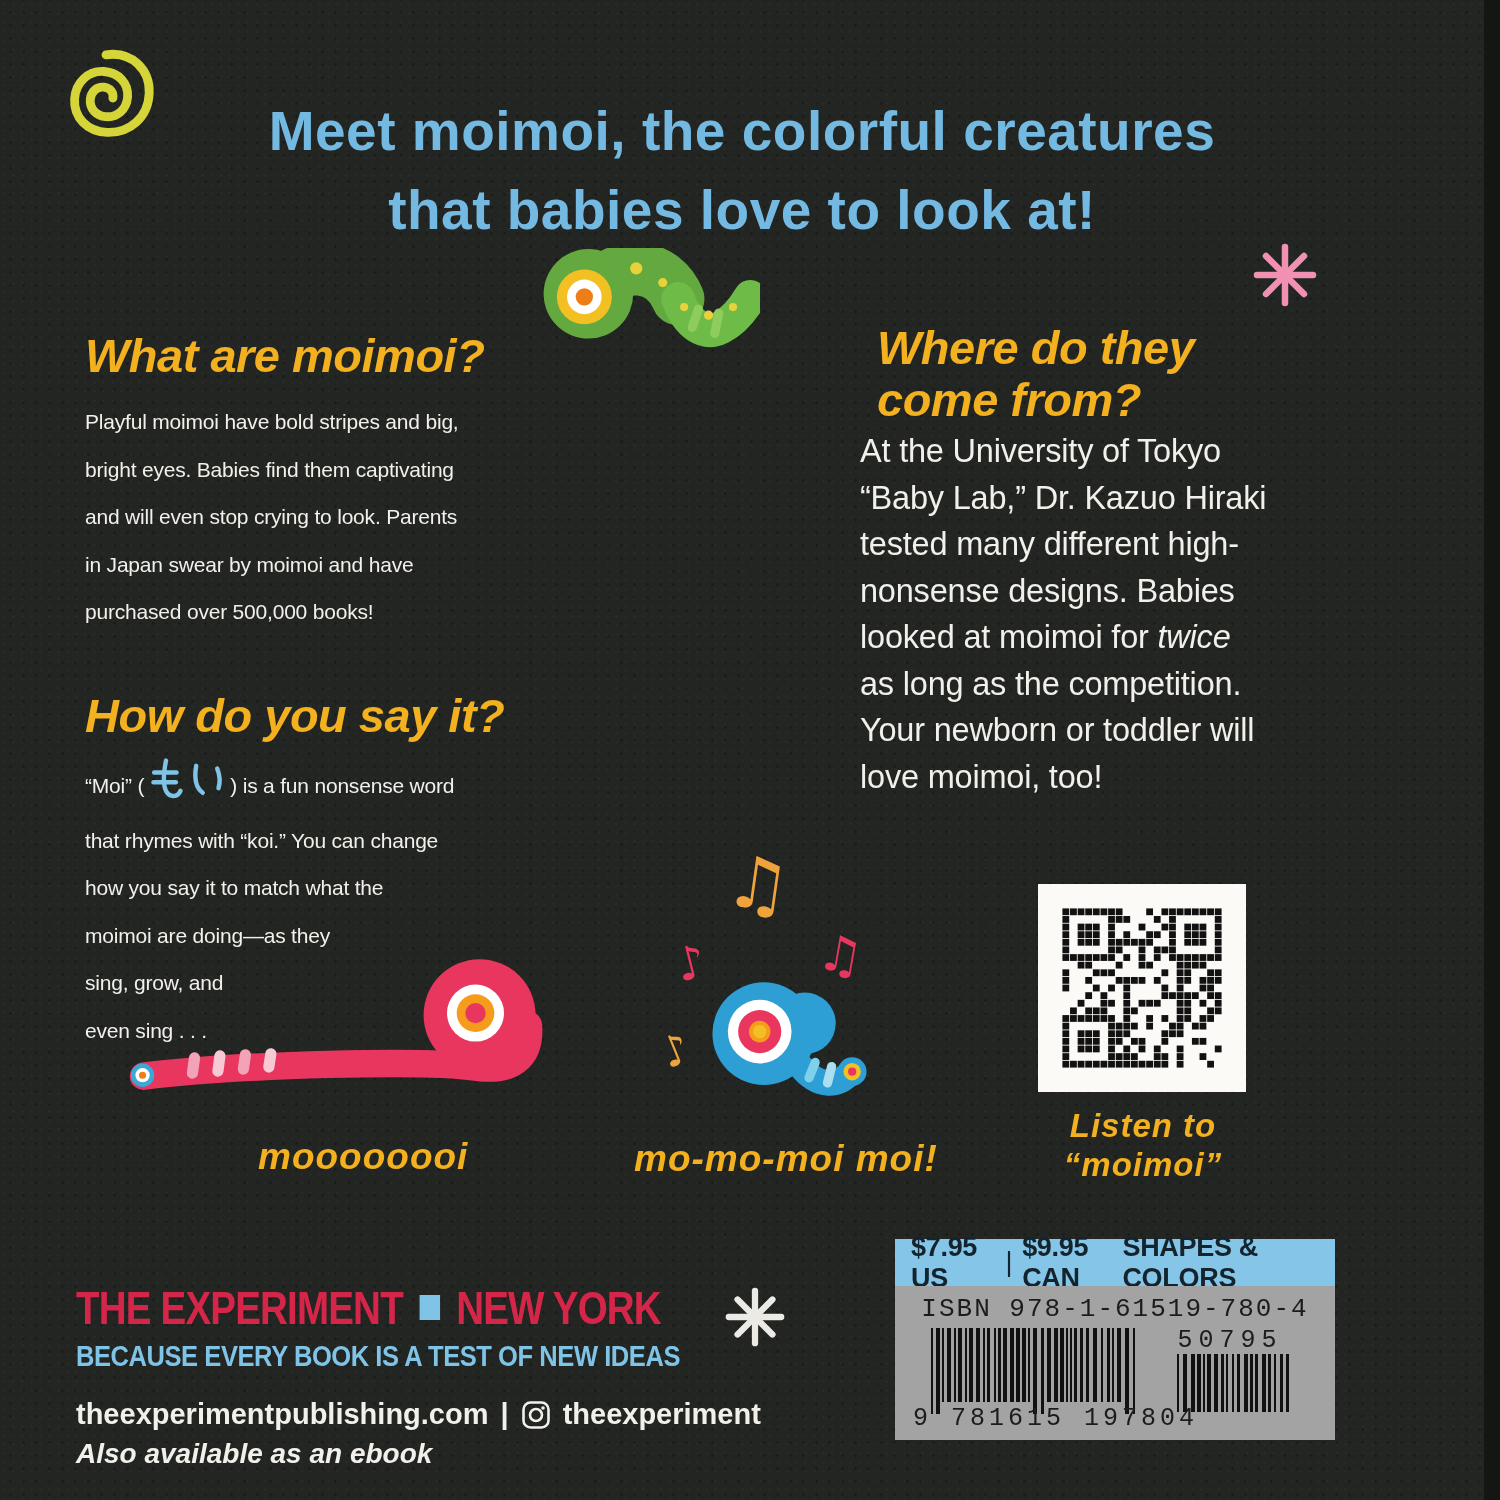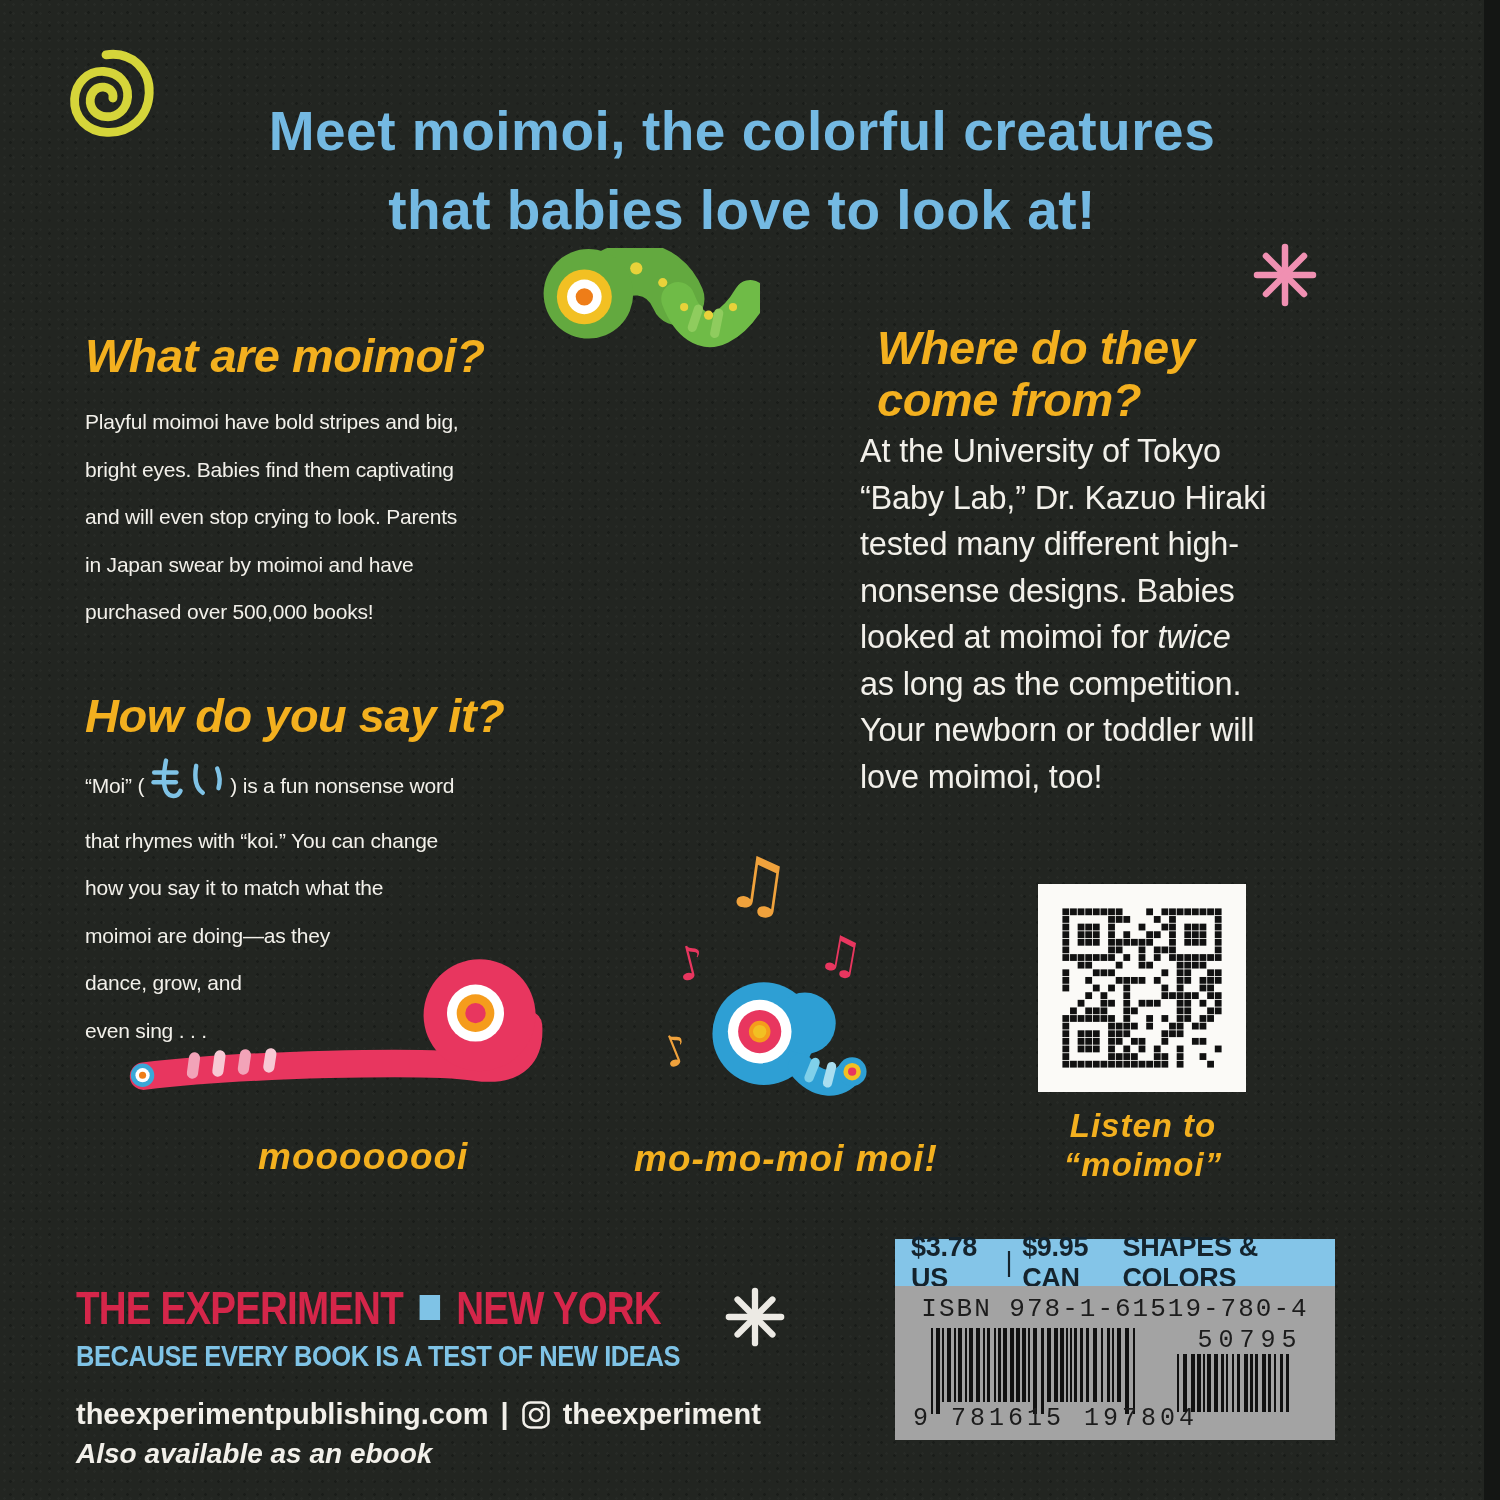--- a/index.html
+++ b/index.html
@@ -59,21 +59,21 @@
   .pricebar{left:895px;top:1239px;width:440px;height:47px;background:#84c5e8;
     display:flex;align-items:center;box-sizing:border-box;padding:0 16px;
     color:#15232c;font-weight:700;font-size:27px;letter-spacing:-.3px;}
   .pricebar .sep{margin:0 10px;font-weight:400;}
   .pricebar .spacer{flex:1;}
   .bcbox{left:895px;top:1286px;width:440px;height:154px;background:#a3a3a3;color:#1c1c1c;}
   .isbn{position:absolute;left:0;right:0;top:8px;text-align:center;
     font-family:"Liberation Mono","DejaVu Sans Mono",monospace;font-size:26px;letter-spacing:2px;}
   .bcdigits{position:absolute;left:18px;top:118px;width:250px;text-align:center;
     font-family:"Liberation Mono","DejaVu Sans Mono",monospace;font-size:25px;letter-spacing:4px;white-space:nowrap;}
-  .suppdigits{position:absolute;left:290px;top:40px;width:130px;text-align:center;
+  .suppdigits{position:absolute;left:270px;top:40px;width:130px;text-align:center;
     font-family:"Liberation Mono","DejaVu Sans Mono",monospace;font-size:25px;letter-spacing:6px;}
 </style>
 </head>
 <body>
 
 <div class="cover">
 
   <svg class="abs" style="left:52px;top:46px;" width="108" height="106" viewBox="0 0 110 106">
     <path d="M55 8 C 82 4 100 24 99 47 C 98 72 79 88 56 87 C 36 86 22 72 23 53 C 24 36 37 24 53 25 C 68 26 78 37 77 51 C 76 64 66 72 55 71 C 45 70 38 63 39 53 C 40 45 46 40 53 41 C 60 42 63 47 62 52" fill="none" stroke="#d5d53a" stroke-width="9" stroke-linecap="round"></path>
   </svg>
@@ -126,21 +126,21 @@
               <path d="M4 11 H 21"></path>
               <path d="M3.5 18.5 H 20.5"></path>
               <path d="M36 6 C 34.5 15 36 23 41 26.5"></path>
               <path d="M52 8 C 54 13 54.5 18 53 23"></path>
             </g>
           </svg></span><span>) is a fun nonsense word</span>
     </div>
     <div class="bline">that rhymes with “koi.” You can change</div>
     <div class="bline">how you say it to match what the</div>
     <div class="bline">moimoi are doing—as they</div>
-    <div class="bline">dance, grow, and</div>
+    <div class="bline">sing, grow, and</div>
     <div class="bline">even sing . . .</div>
   </div>
 
   <div class="abs h-yellow" style="left:860px;top:322px;margin-left:17px;">
     <div>Where do they</div>
     <div>come from?</div>
   </div>
   <div class="abs" style="left:860px;top:428px;">
     <div class="wline">At the University of Tokyo</div>
     <div class="wline">“Baby Lab,” Dr. Kazuo Hiraki</div>
@@ -457,21 +457,21 @@
     <svg width="30" height="30" viewBox="0 0 30 30">
       <rect x="2.5" y="2.5" width="25" height="25" rx="7" fill="none" stroke="#f2f0ea" stroke-width="2.6"></rect>
       <circle cx="15" cy="15" r="6" fill="none" stroke="#f2f0ea" stroke-width="2.6"></circle>
       <circle cx="22" cy="8" r="1.8" fill="#f2f0ea"></circle>
     </svg>
     <span>theexperiment</span>
   </div>
   <div class="abs ebook">Also available as an ebook</div>
 
   <div class="abs pricebar">
-    <span>$3.78 US</span>
+    <span>$7.95 US</span>
     <span class="sep">|</span>
     <span>$9.95 CAN</span>
     <span class="spacer"></span>
     <span>SHAPES &amp; COLORS</span>
   </div>
   <div class="abs bcbox">
     <div class="isbn">ISBN 978-1-61519-780-4</div>
     <svg id="bc-main" style="position:absolute;left:36px;top:42px;" width="215" height="86" viewBox="0 0 215 86">
         <rect x="0" y="0" width="2" height="86" fill="#111"></rect>
         <rect x="5" y="0" width="4" height="86" fill="#111"></rect>

